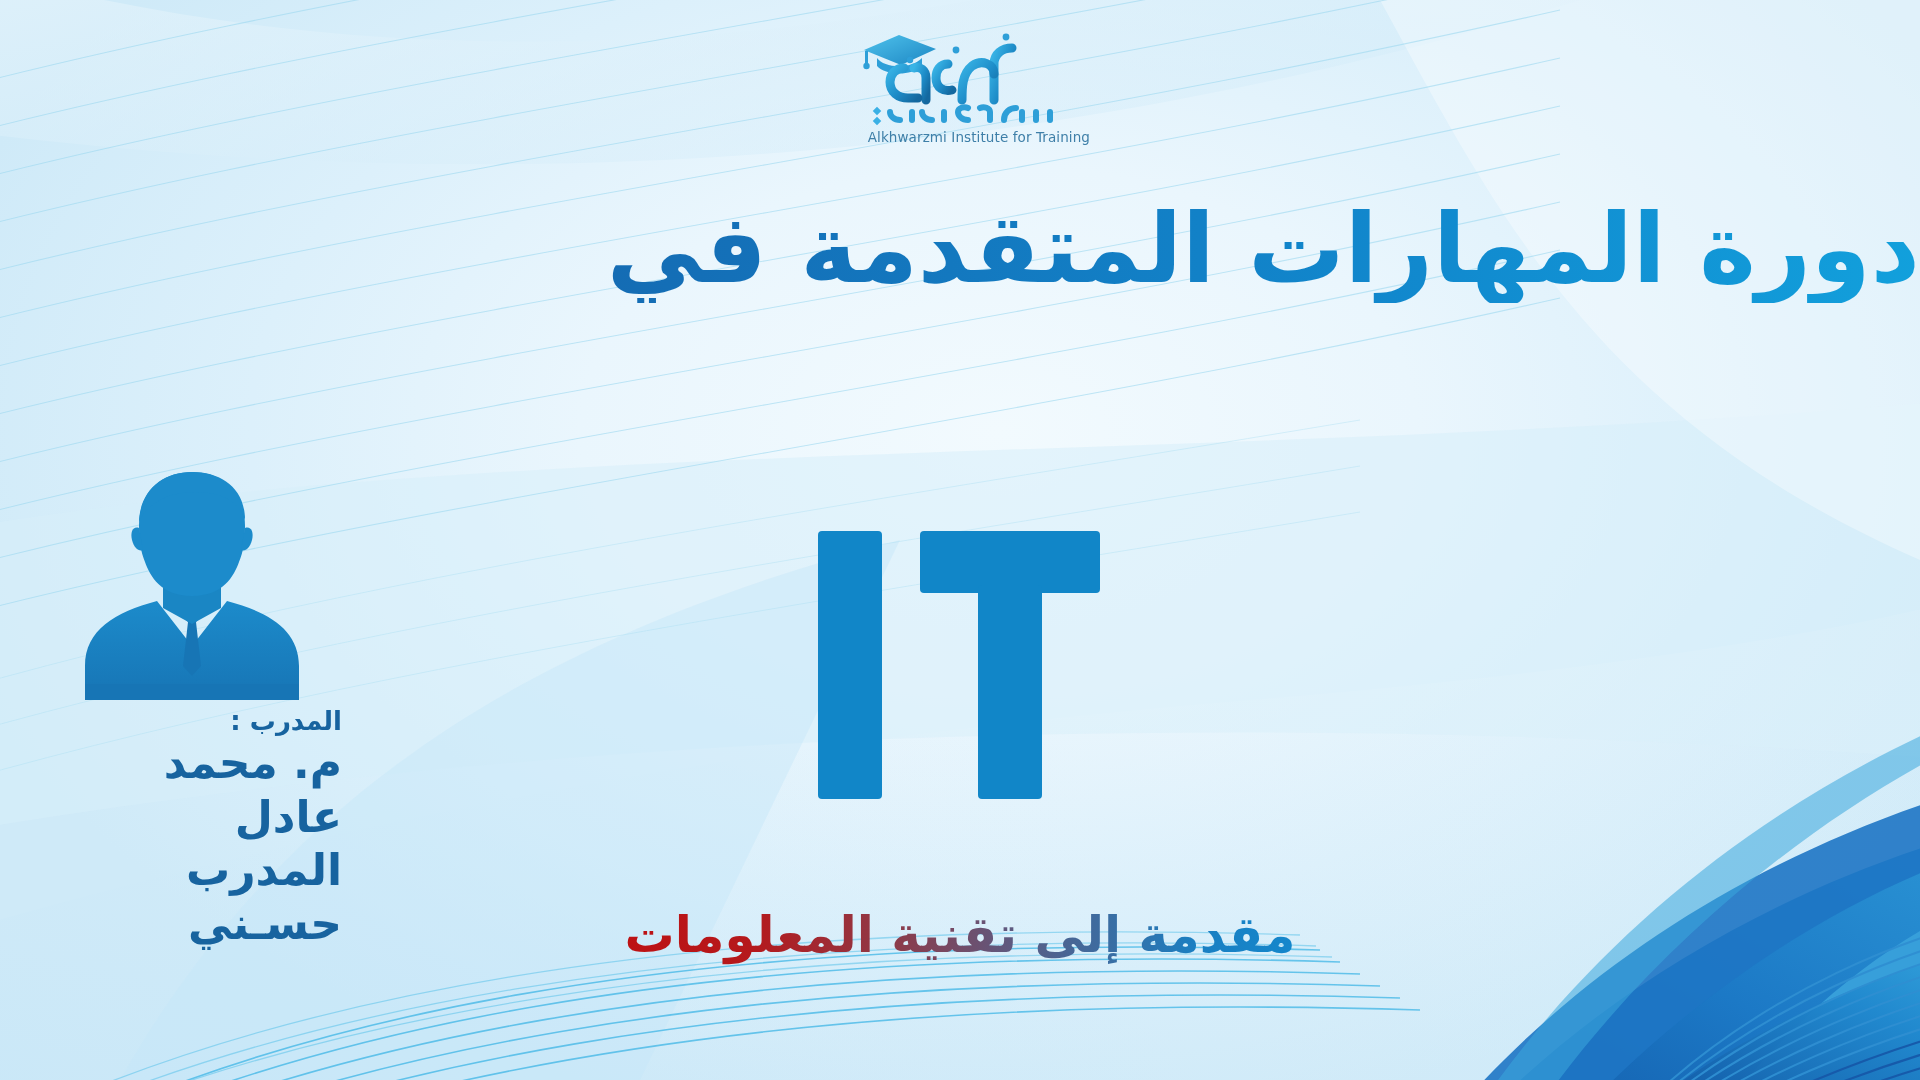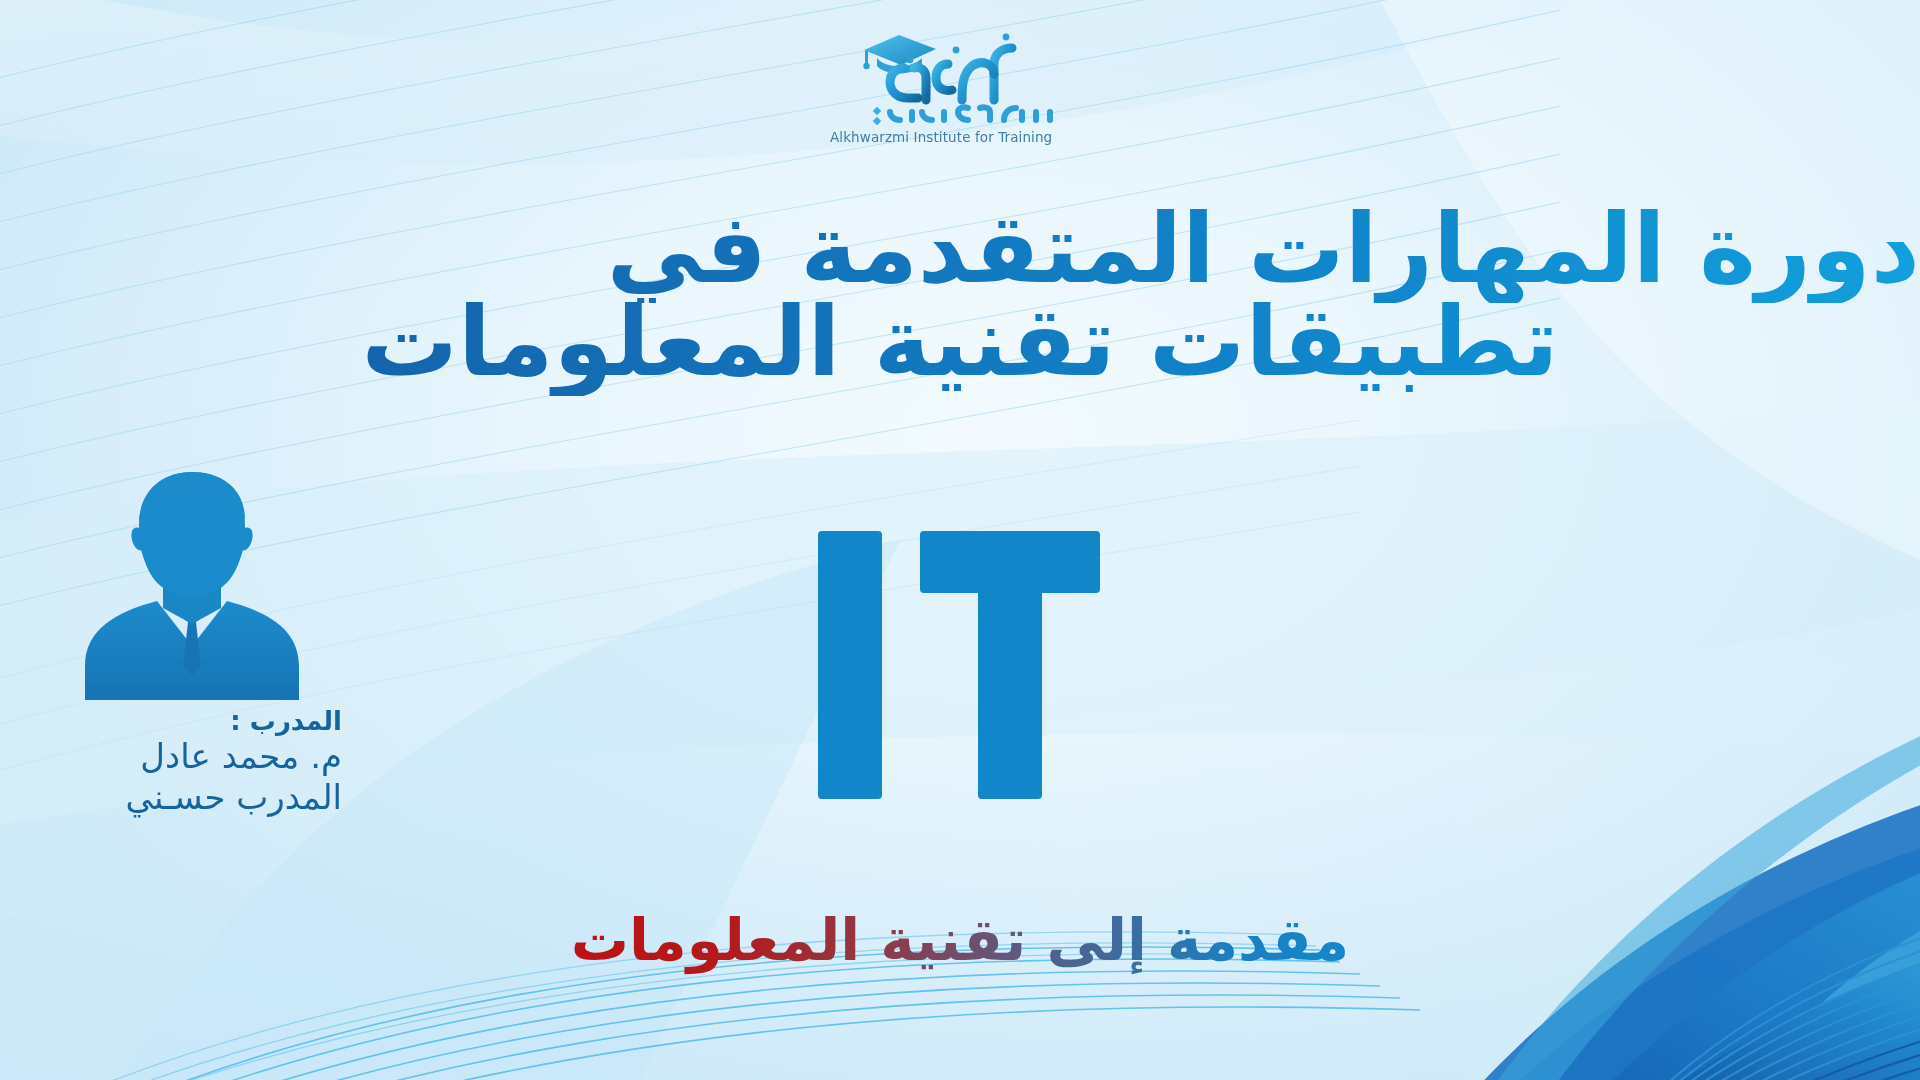--- a/index.html
+++ b/index.html
@@ -19,21 +19,21 @@
 
   
   .bg-layer { position:absolute; inset:0; pointer-events:none; }
   .bg-svg { position:absolute; left:0; top:0; width:1920px; height:1080px; }
 
   
   #logo {
     position:absolute;
     left:830px; top:28px;
     width:260px; height:120px;
-    text-align:left;
+    text-align:right;
   }
   #logo-mark { display:block; margin:0 auto; }
   #logo-en {
     margin-top:1px;
     font-family:"DejaVu Sans","Liberation Sans",sans-serif;
     font-size:13.5px;
     letter-spacing:.1px;
     color:#3E7FA8;
     direction:ltr;
     white-space:nowrap;
@@ -84,39 +84,39 @@
     margin-top:6px;
     font-family:"DejaVu Sans","Liberation Sans",sans-serif;
     font-weight:700;
     font-size:26px;
     color:#17639F;
     letter-spacing:0px;
   }
   .trainer-name {
     display:block;
     font-family:"DejaVu Sans","Liberation Sans",sans-serif;
-    font-weight:400;
-    font-size:34px;
+    font-weight:700;
+    font-size:44px;
     color:#17639F;
     line-height:1.22;
     letter-spacing:-0.5px;
   }
 
   
   #subhead {
     position:absolute;
     left:0; right:0; top:900px;
     text-align:center;
     direction:rtl;
   }
   #subhead .sline {
     display:inline-block;
     font-family:"DejaVu Sans","Liberation Sans",sans-serif;
     font-weight:700;
-    font-size:58px;
+    font-size:50px;
     letter-spacing:-1px;
     background:linear-gradient(to left, #1488CD 0%, #1A7FC2 16%, #5C5B82 42%, #8E3A48 60%, #B5191C 80%, #BE1113 100%);
     -webkit-background-clip:text;
     background-clip:text;
     color:transparent;
     -webkit-text-fill-color:transparent;
     padding:6px 12px;
   }
 </style>
 </head>
@@ -279,21 +279,20 @@
       <g fill="#3AB0E5">
         <rect x="30" y="80" width="6" height="6" transform="rotate(45 33 83)"></rect>
         <rect x="30" y="90" width="6" height="6" transform="rotate(45 33 93)"></rect>
       </g>
     </svg>
     <div id="logo-en">Alkhwarzmi Institute for Training</div>
   </div>
 
   <div id="heading">
     <span class="hline l1">دورة المهارات المتقدمة في</span>
-    <span class="hline l2">تطبيقات تقنية المعلومات</span>
   </div>
 
   <div id="it-mark">
     <svg width="300" height="280" viewBox="0 0 300 280">
       <g fill="#1186C8">
         <rect x="8" y="6" width="64" height="268" rx="4"></rect>
         <g>
           <rect x="110" y="6" width="180" height="62" rx="4"></rect>
           <rect x="168" y="60" width="64" height="214" rx="4"></rect>
         </g>

